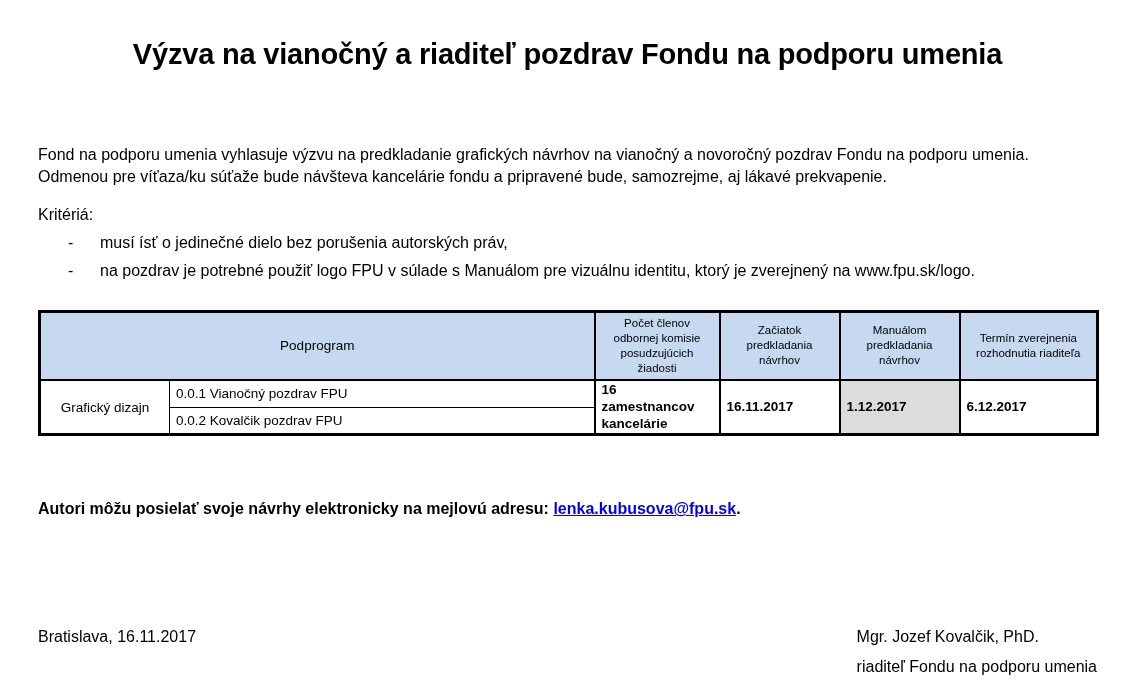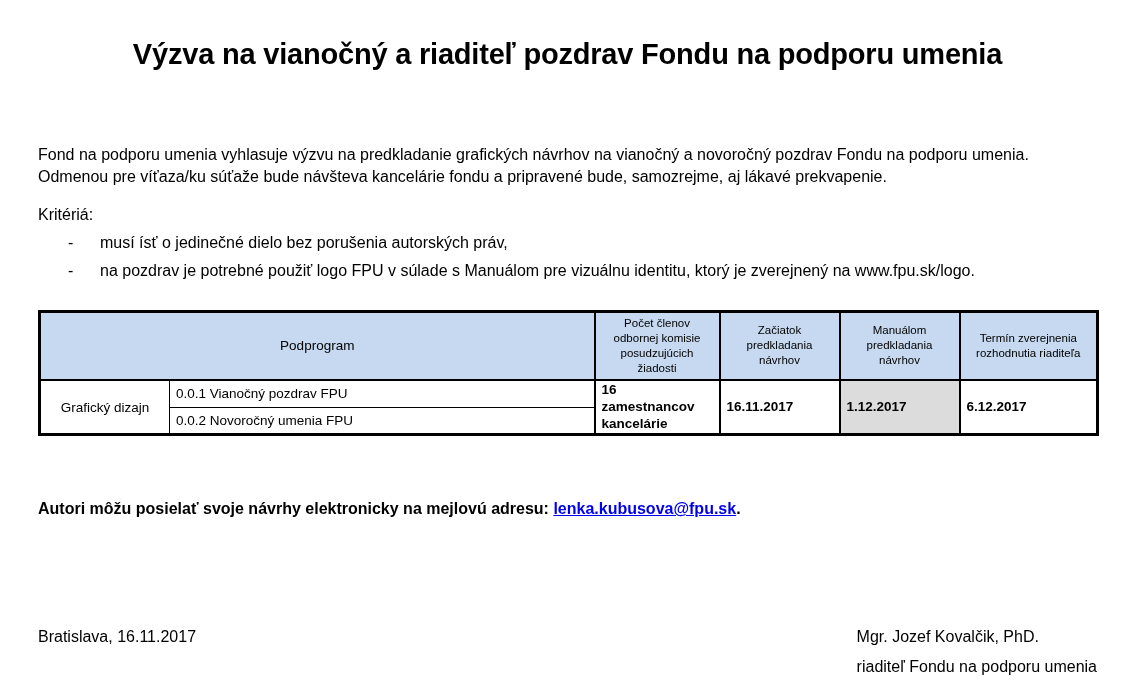--- a/index.html
+++ b/index.html
@@ -136,21 +136,21 @@
     <tbody>
       <tr class="body-row">
         <td class="category" rowspan="2">Grafický dizajn</td>
         <td class="sub sub-top">0.0.1 Vianočný pozdrav FPU</td>
         <td class="val" rowspan="2">16 zamestnancov kancelárie</td>
         <td class="val" rowspan="2">16.11.2017</td>
         <td class="val highlight" rowspan="2">1.12.2017</td>
         <td class="val" rowspan="2">6.12.2017</td>
       </tr>
       <tr class="body-row">
-        <td class="sub">0.0.2 Novoročný umenia FPU</td>
+        <td class="sub">0.0.2 Kovalčik pozdrav FPU</td>
       </tr>
     </tbody>
   </table>
 
   <p class="para contact"><span>Autori môžu posielať svoje návrhy elektronicky na mejlovú adresu: </span><a class="email-link">lenka.kubusova@fpu.sk</a><span>.</span></p>
 
   <div class="footer">
     <div>Bratislava, 16.11.2017</div>
     <div class="signature">
       <div>Mgr. Jozef Kovalčik, PhD.</div>

